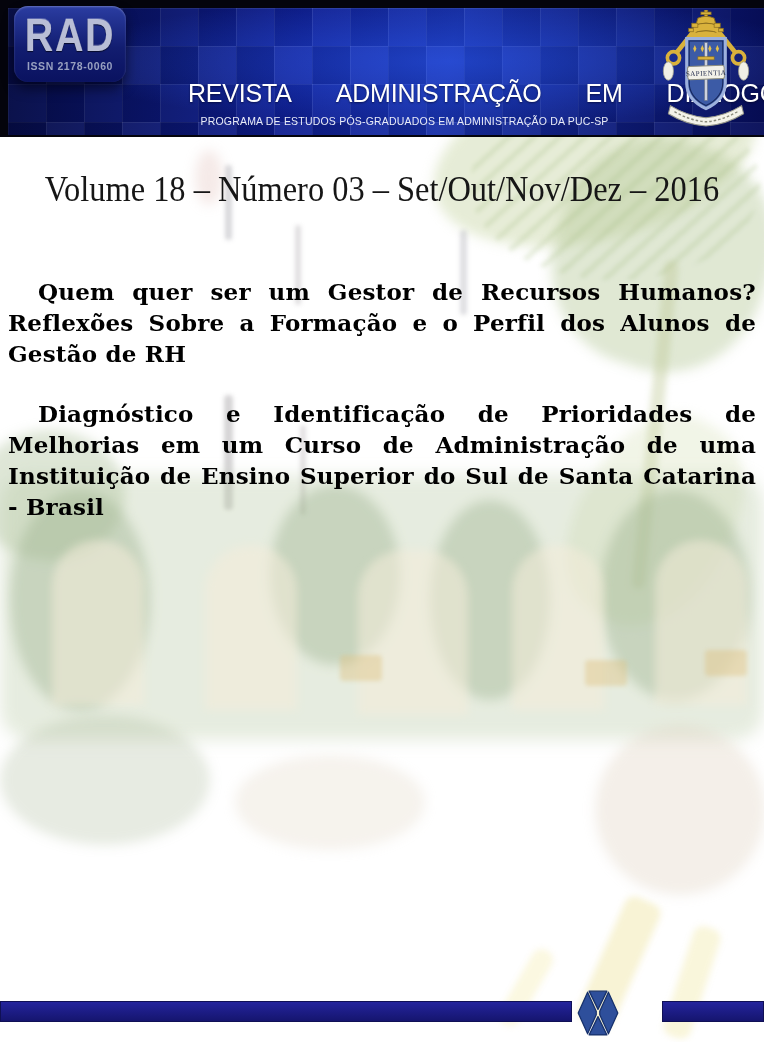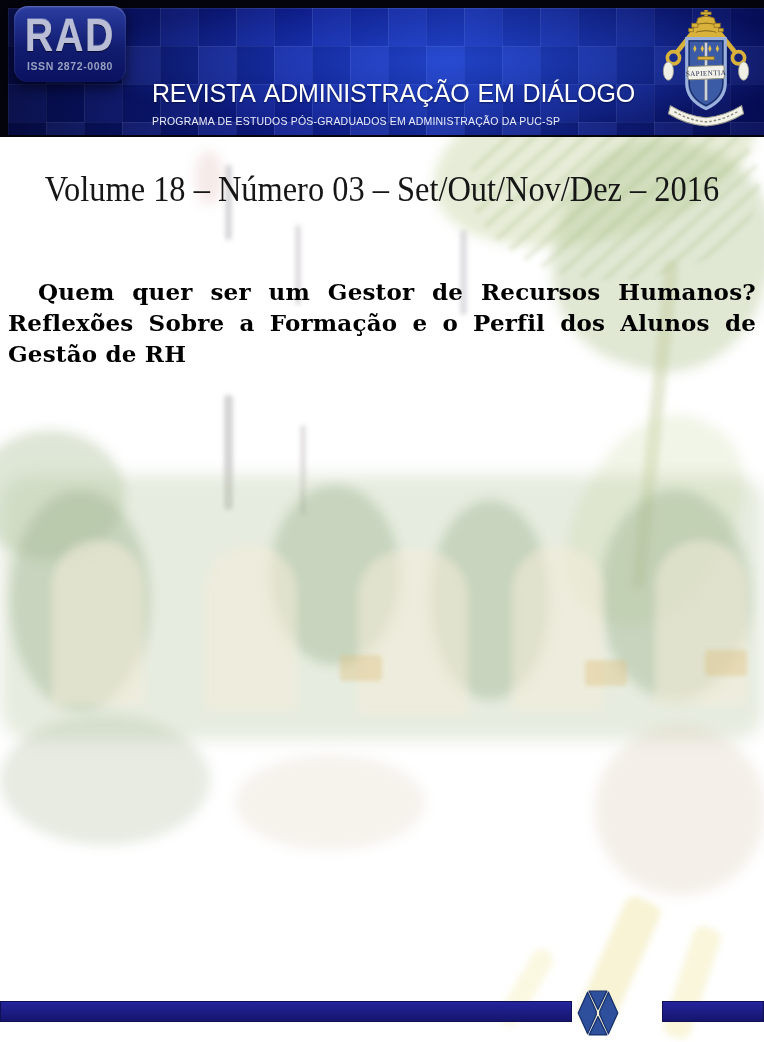--- a/index.html
+++ b/index.html
@@ -76,24 +76,24 @@
     margin-top:6px; font-weight:bold; font-size:47px; line-height:46px; letter-spacing:2px;
     color:#b9bed6; transform:scaleX(.84); transform-origin:center;
     text-shadow:0 1px 1px rgba(0,0,0,.6), 0 -1px 0 rgba(255,255,255,.25);
   }
   .badge-issn { margin-top:2px; font-size:10.5px; font-weight:bold; letter-spacing:.6px; color:#98a0c0; }
   .journal-title {
     position:absolute; left:152px; top:79px; width:510px; white-space:nowrap;
     color:#ffffff; font-size:25px; letter-spacing:-.2px;
     text-shadow:0 1px 2px rgba(0,0,20,.5);
   }
-  .journal-title span { margin-right:8px; }
+  .journal-title span { margin-right:8px;margin-left:36px; }
   .t-bold { font-weight:normal; }
   .journal-subtitle {
-    position:absolute; left:152px; top:115px; width:505px; text-align:left;
+    position:absolute; left:152px; top:115px; width:505px; text-align:center;
     color:#e8ebf8; font-size:10.5px; letter-spacing:.2px;
   }
   .crest { position:absolute; left:658px; top:10px; width:96px; height:122px; }
 
   
   .issue-line {
     position:absolute; left:0; top:165px; width:764px; z-index:2;
     text-align:center; font-family:"Liberation Serif", serif; font-size:36px; line-height:48px;
     color:#161616; transform:scaleX(.90); transform-origin:center;
   }
@@ -152,21 +152,21 @@
     <div class="blob streak streak2"></div>
     <div class="blob streak streak3"></div>
     <div class="white-wash"></div>
   </div>
 
   <header class="header">
     <div class="mosaic"></div>
 
     <div class="badge">
       <div class="badge-acronym">RAD</div>
-      <div class="badge-issn">ISSN 2872-0080</div>
+      <div class="badge-issn">ISSN 2178-0060</div>
     </div>
 
     <div class="journal-title">
       <span class="t-light">REVISTA</span><span class="t-bold">ADMINISTRAÇÃO</span><span class="t-light">EM</span><span class="t-bold">DIÁLOGO</span>
     </div>
     <div class="journal-subtitle">PROGRAMA DE ESTUDOS PÓS-GRADUADOS EM ADMINISTRAÇÃO DA PUC-SP</div>
 
     <svg class="crest" viewBox="0 0 94 120" aria-hidden="true">
       <rect x="45.3" y="0" width="3.4" height="8" fill="#d9b23c" stroke="#8a6d1f" stroke-width="0.7"></rect>
       <rect x="42" y="2" width="10" height="2.6" fill="#d9b23c" stroke="#8a6d1f" stroke-width="0.7"></rect>
@@ -197,20 +197,21 @@
       </g>
       <path d="M12,94 Q28,104 47,106 Q66,104 82,94 L84,102 Q66,113 47,114 Q28,113 10,102 Z" fill="#f3f2e9" stroke="#97978a" stroke-width="1"></path>
       <path d="M16,100 Q32,109 47,110 Q62,109 78,100" fill="none" stroke="#8a8a7c" stroke-width="1.4" stroke-dasharray="2.5,2"></path>
     </svg>
   </header>
 
   <div class="issue-line">Volume 18 – Número 03 – Set/Out/Nov/Dez – 2016</div>
 
   <main class="toc">
     <p>Quem quer ser um Gestor de Recursos Humanos? Reflexões Sobre a Formação e o Perfil dos Alunos de Gestão de RH</p>
+    <p>Diagnóstico e Identificação de Prioridades de Melhorias em um Curso de Administração de uma Instituição de Ensino Superior do Sul de Santa Catarina - Brasil</p>
   </main>
 
   <div class="footer">
     <div class="bar bar-left"></div>
     <svg class="footer-logo" viewBox="0 0 40 48" aria-hidden="true">
       <polygon points="11.5,3 28.5,3 20,20.5" fill="#2e4f9b" stroke="#16306b" stroke-width="1.2" stroke-linejoin="round"></polygon>
       <polygon points="11.5,45 28.5,45 20,27.5" fill="#2e4f9b" stroke="#16306b" stroke-width="1.2" stroke-linejoin="round"></polygon>
       <polygon points="1,24 10,4 18.3,22.3 18.3,25.7 10,44" fill="#2e4f9b" stroke="#16306b" stroke-width="1.2" stroke-linejoin="round"></polygon>
       <polygon points="39,24 30,4 21.7,22.3 21.7,25.7 30,44" fill="#2e4f9b" stroke="#16306b" stroke-width="1.2" stroke-linejoin="round"></polygon>
     </svg>

